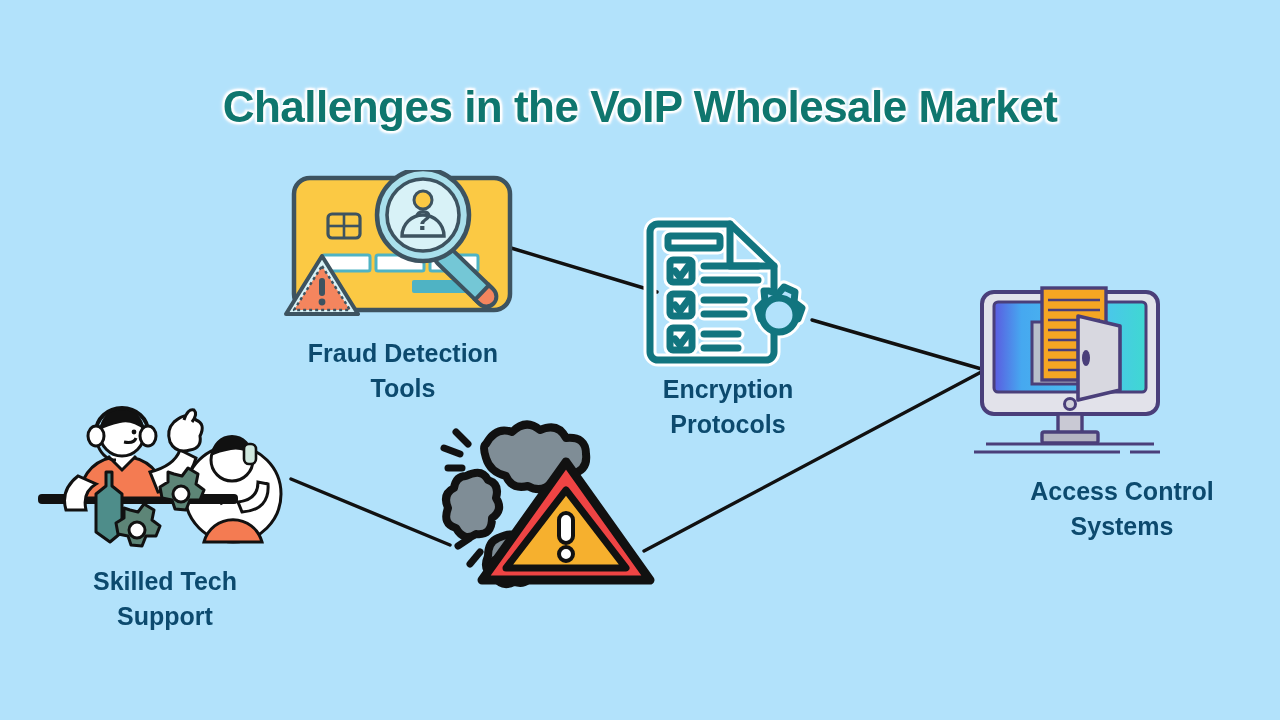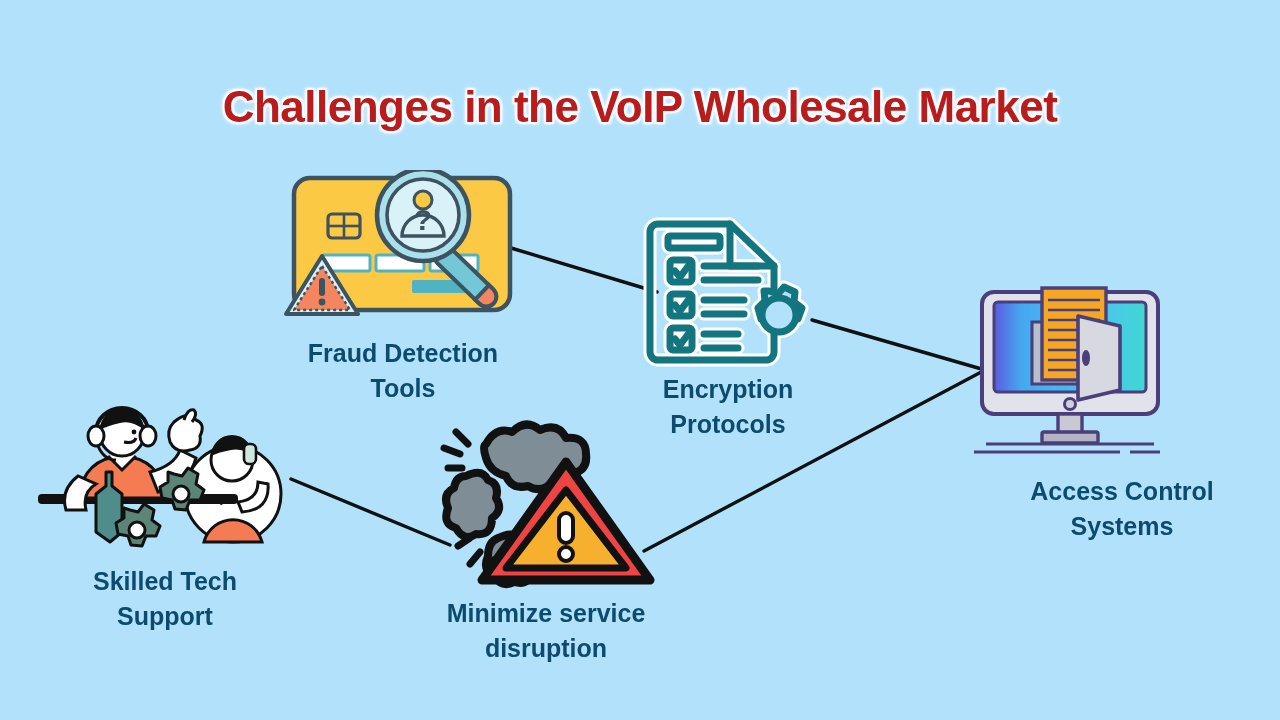--- a/index.html
+++ b/index.html
@@ -16,21 +16,21 @@
 
   
   #title {
     position: absolute;
     left: 0; top: 82px;
     width: 1280px;
     text-align: center;
     font-size: 44px;
     font-weight: bold;
     letter-spacing: -0.5px;
-    color: #b91c1c;
+    color: #0f766e;
     text-shadow:
       0 0 3px #ffffff, 0 0 3px #ffffff, 0 0 6px #ffffff,
       2px 2px 2px #ffffff, -2px -2px 2px #ffffff,
       2px -2px 2px #ffffff, -2px 2px 2px #ffffff;
     white-space: nowrap;
   }
 
   
   #links {
     position: absolute;
@@ -237,22 +237,20 @@
         <line x1="32" y1="146" x2="42" y2="134"></line>
         <line x1="50" y1="156" x2="56" y2="142"></line>
       </g>
 
       <path d="M128 44 L212 162 H44 Z" fill="#ef4444" stroke="#111111" stroke-width="9" stroke-linejoin="round"></path>
       <path d="M128 72 L188 150 H68 Z" fill="#f6b02e" stroke="#111111" stroke-width="7" stroke-linejoin="round"></path>
       <rect x="121" y="95" width="14" height="30" rx="7" fill="#ffffff" stroke="#111111" stroke-width="4"></rect>
       <circle cx="128" cy="136" r="7" fill="#ffffff" stroke="#111111" stroke-width="4"></circle>
     </svg>
   </div>
-  <div class="node-label" id="label-disruption">Minimize service
-disruption</div>
 
   <div class="node" id="node-support">
     <svg class="art" width="262" height="166" viewBox="0 0 262 166">
 
       <circle cx="195" cy="96" r="48" fill="#ffffff" stroke="#111111" stroke-width="3"></circle>
 
       <path d="M166 144 a30 30 0 0 1 58 0 z" fill="#f47b52" stroke="#111111" stroke-width="3"></path>
 
       <path d="M206 108 q22 -4 22 -24" fill="none" stroke="#111111" stroke-width="3"></path>
       <path d="M200 104 q20 -2 20 -20 l10 2 q2 26 -26 28 z" fill="#ffffff" stroke="#111111" stroke-width="3"></path>

